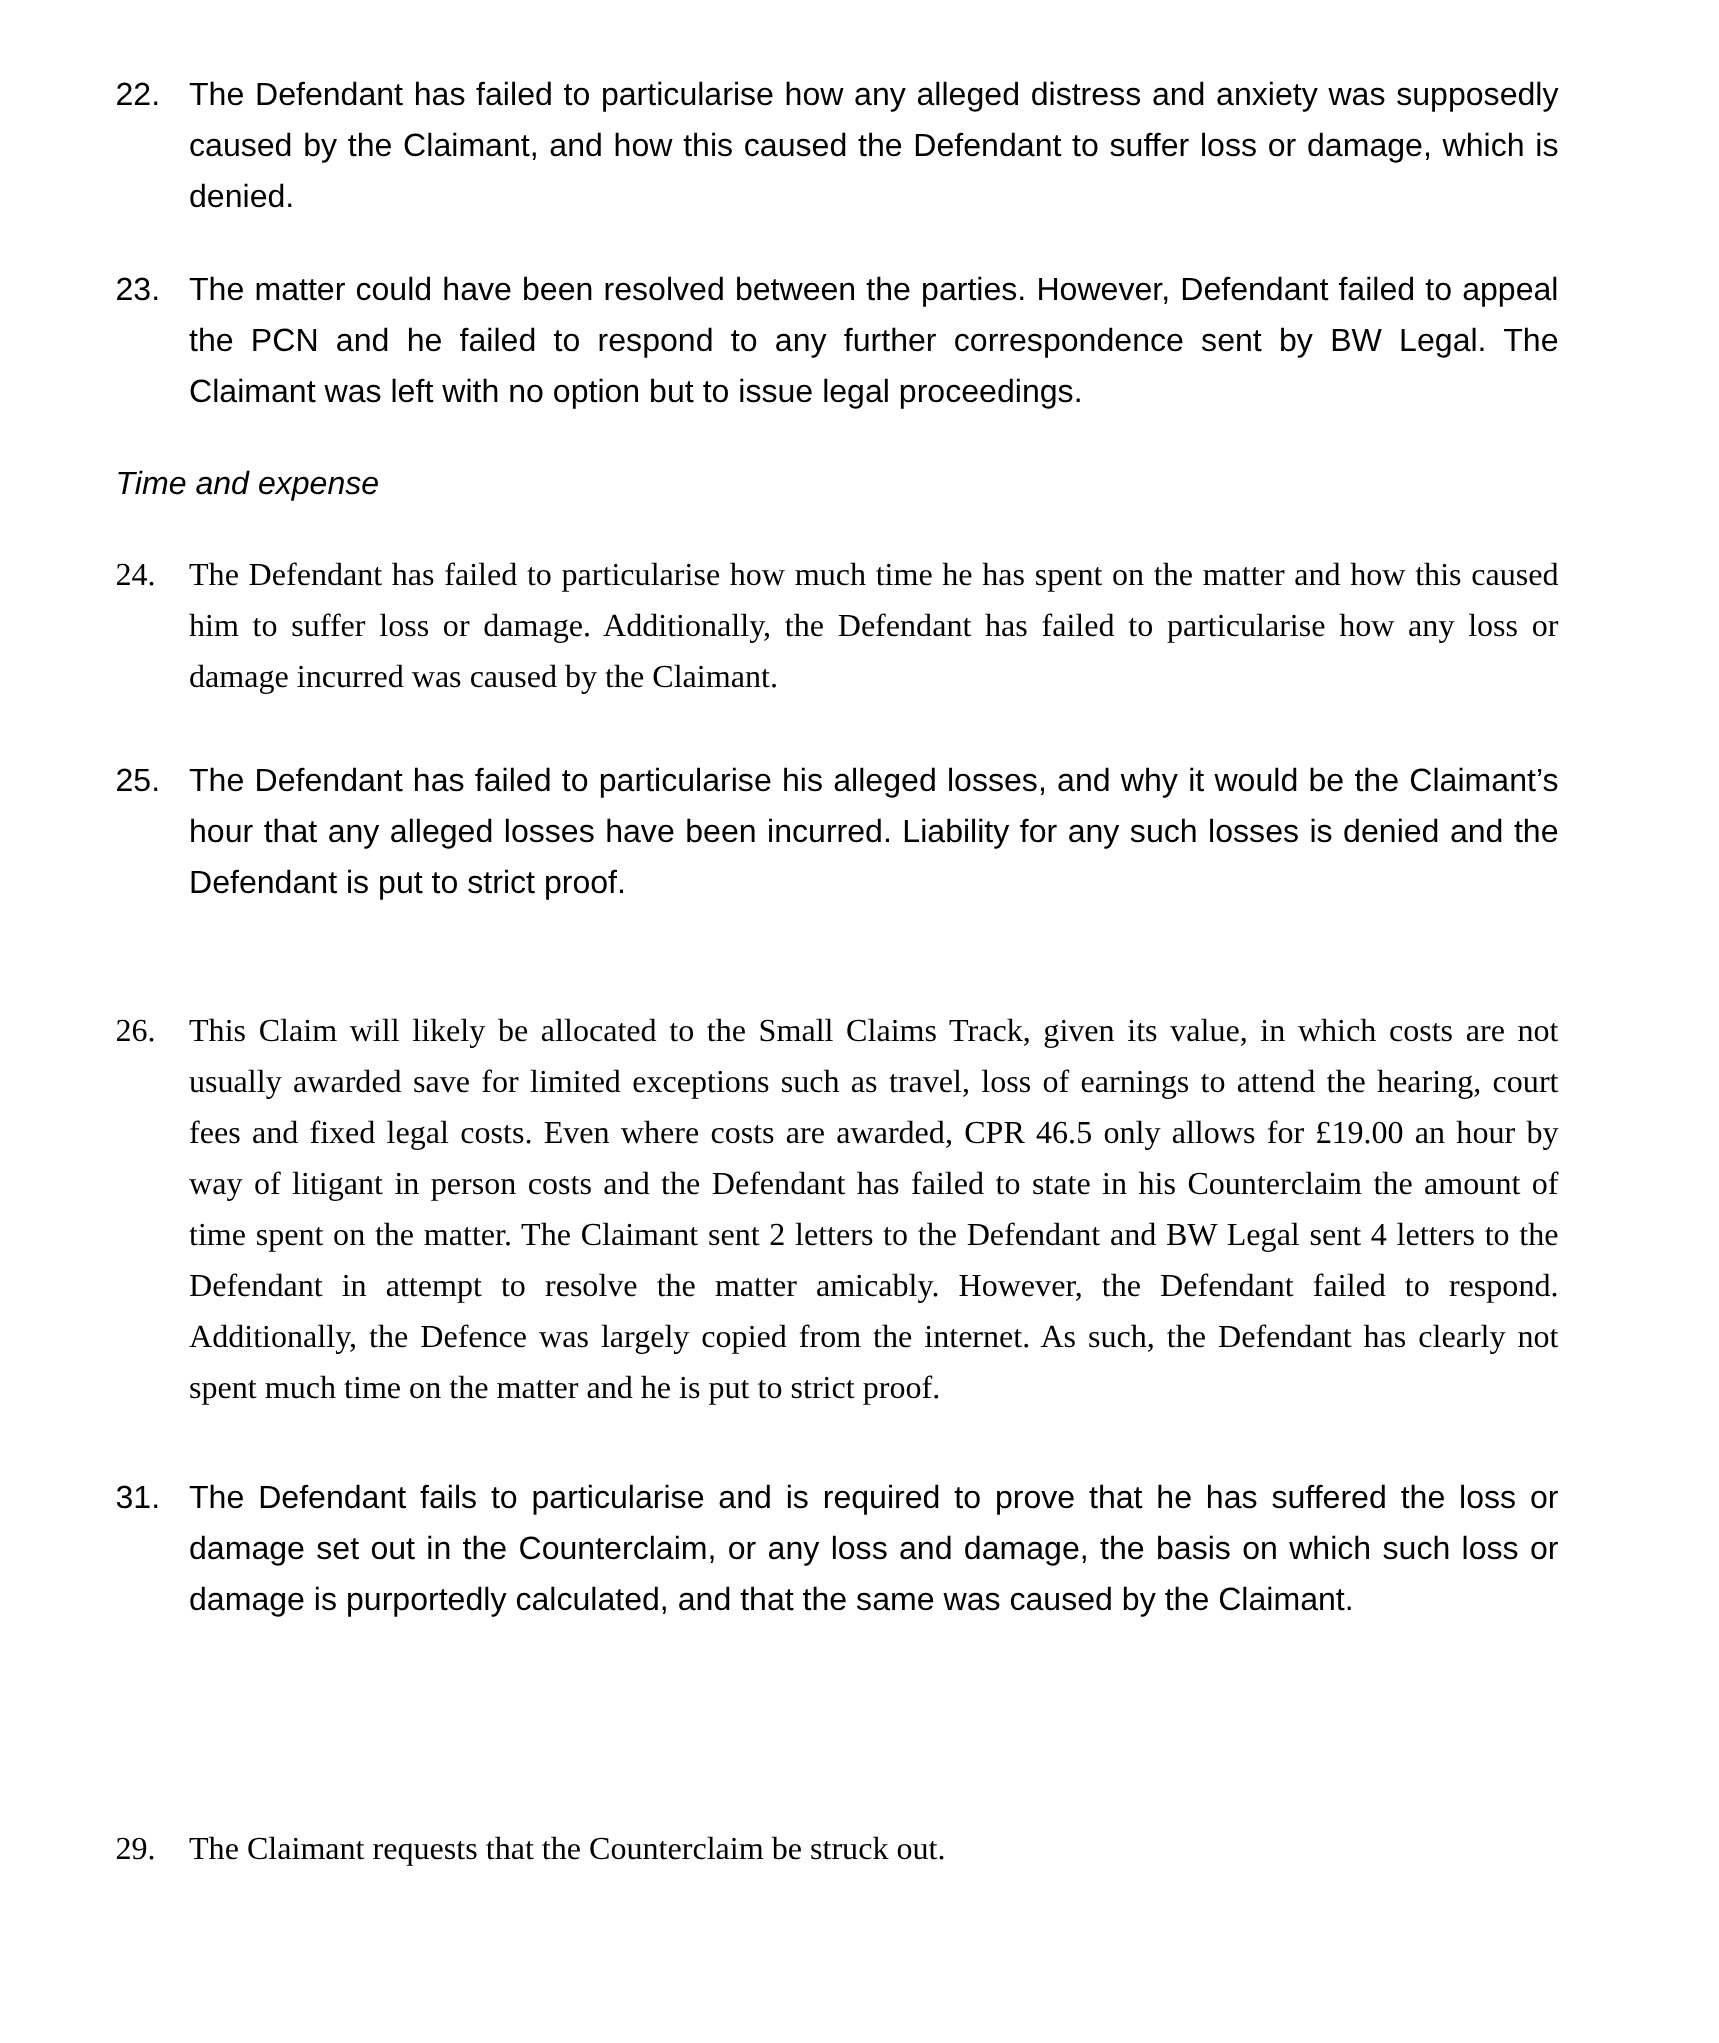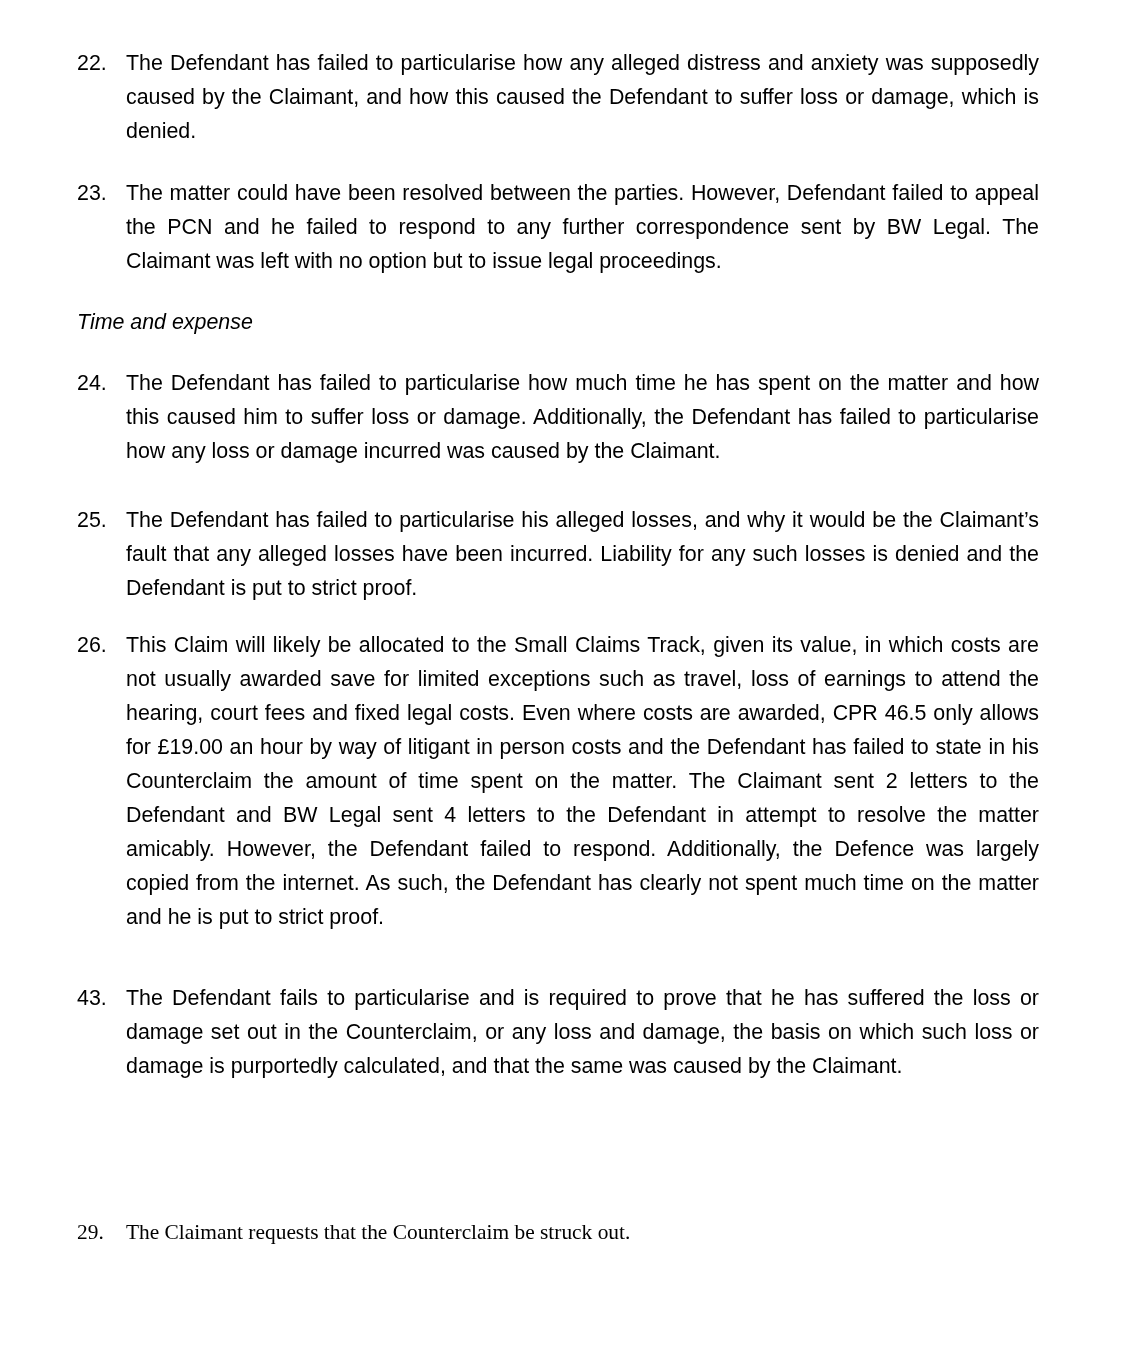--- a/index.html
+++ b/index.html
@@ -42,37 +42,37 @@
     <span class="body">The Defendant has failed to particularise how any alleged distress and anxiety was supposedly caused by the Claimant, and how this caused the Defendant to suffer loss or damage, which is denied.</span>
   </div>
 
   <div class="para" style="top:176px;">
     <span class="num">23.</span>
     <span class="body">The matter could have been resolved between the parties. However, Defendant failed to appeal the PCN and he failed to respond to any further correspondence sent by BW Legal. The Claimant was left with no option but to issue legal proceedings.</span>
   </div>
 
   <div class="heading" style="top:305px;">Time and expense</div>
 
-  <div class="para" style="top:366px;">
+  <div class="para" style="top:366px;font-family:Liberation Serif, serif;">
     <span class="num">24.</span>
     <span class="body">The Defendant has failed to particularise how much time he has spent on the matter and how this caused him to suffer loss or damage. Additionally, the Defendant has failed to particularise how any loss or damage incurred was caused by the Claimant.</span>
   </div>
 
   <div class="para" style="top:503px;">
     <span class="num">25.</span>
-    <span class="body">The Defendant has failed to particularise his alleged losses, and why it would be the Claimant’s fault that any alleged losses have been incurred.  Liability for any such losses is denied and the Defendant is put to strict proof.</span>
+    <span class="body">The Defendant has failed to particularise his alleged losses, and why it would be the Claimant’s hour that any alleged losses have been incurred.  Liability for any such losses is denied and the Defendant is put to strict proof.</span>
   </div>
 
-  <div class="para" style="top:628px;">
+  <div class="para" style="top:670px;font-family:Liberation Serif, serif;">
     <span class="num">26.</span>
     <span class="body">This Claim will likely be allocated to the Small Claims Track, given its value, in which costs are not usually awarded save for limited exceptions such as travel, loss of earnings to attend the hearing, court fees and fixed legal costs.  Even where costs are awarded, CPR 46.5 only allows for £19.00 an hour by way of litigant in person costs and the Defendant has failed to state in his Counterclaim the amount of time spent on the matter. The Claimant sent 2 letters to the Defendant and BW Legal sent 4 letters to the Defendant in attempt to resolve the matter amicably. However, the Defendant failed to respond. Additionally, the Defence was largely copied from the internet. As such, the Defendant has clearly not spent much time on the matter and he is put to strict proof.</span>
   </div>
 
   <div class="para" style="top:981px;">
-    <span class="num">43.</span>
+    <span class="num">31.</span>
     <span class="body">The Defendant fails to particularise and is required to prove that he has suffered the loss or damage set out in the Counterclaim, or any loss and damage, the basis on which such loss or damage is purportedly calculated, and that the same was caused by the Claimant.</span>
   </div>
 
 
   <div class="para" style="top:1215px;font-family:Liberation Serif, serif;">
     <span class="num">29.</span>
     <span class="body last-left">The Claimant requests that the Counterclaim be struck out.</span>
   </div>
 
 </div>

